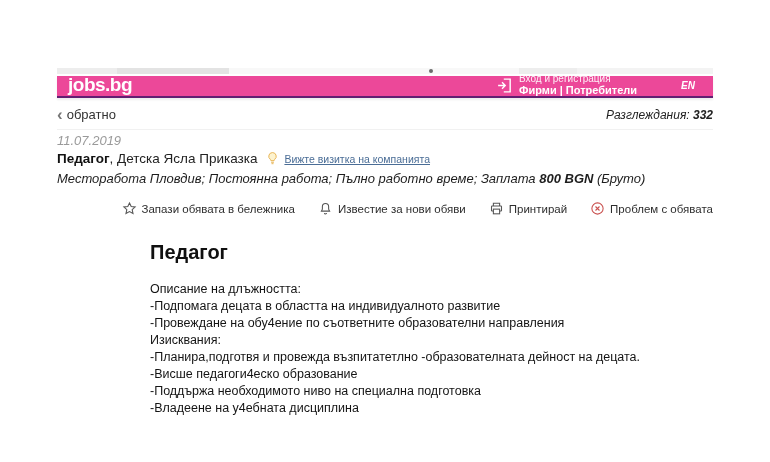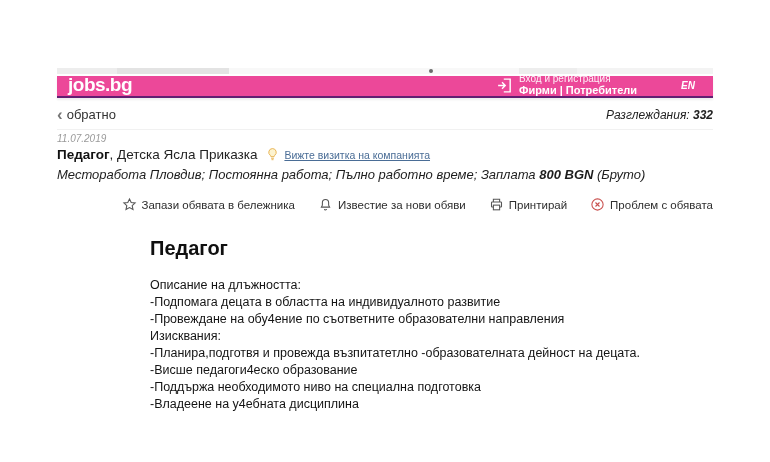--- a/index.html
+++ b/index.html
@@ -42,21 +42,21 @@
     padding:9px 0 7px 0; border-bottom:1px solid #f1f1f1;
   }
   .back { display:flex; align-items:center; gap:4px; font-size:13px; color:#333;
           text-decoration:none; cursor:pointer; }
   .chev { color:#777; font-size:17px; line-height:12px; font-weight:bold; }
   .views { font-style:italic; font-size:12px; color:#222;text-align:right; }
   .views-count { font-weight:bold; }
 
   
   .job-head { margin-top:3px; }
-  .date { font-style:italic; color:#9a9a9a; font-size:10px; }
+  .date { font-style:italic; color:#9a9a9a; font-size:13px; }
   .title-line { margin-top:3px; font-size:13.5px; display:flex; align-items:center; }
   .job-title { font-weight:bold; color:#111; }
   .company { color:#222; white-space:pre; }
   .bulb { margin:0 4px 0 8px; display:flex; align-items:center; }
   .company-link { font-size:10.5px; color:#4a6d96; text-decoration:underline; cursor:pointer; }
   .meta-line { margin-top:5px; font-style:italic; font-size:13px; color:#1d1d1d; }
   .salary { font-weight:bold; }
 
   
   .toolbar { display:flex; justify-content:flex-end; align-items:center; gap:23px;

